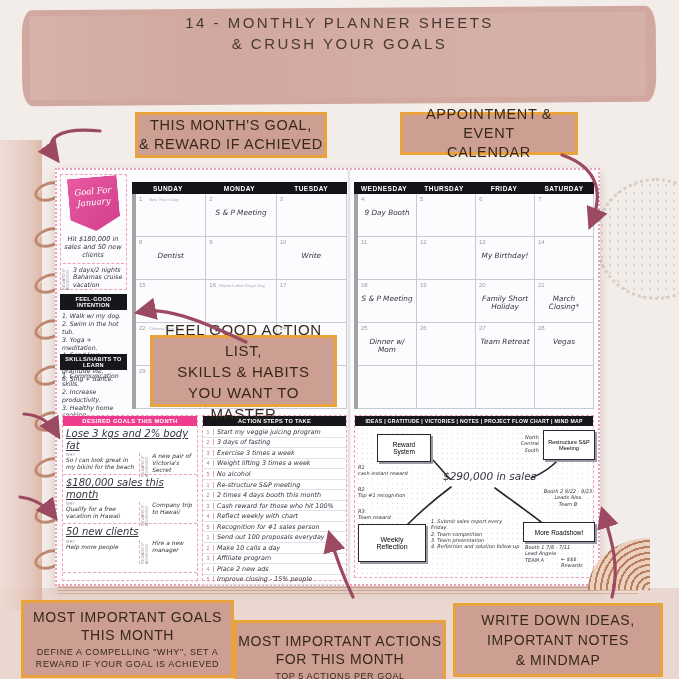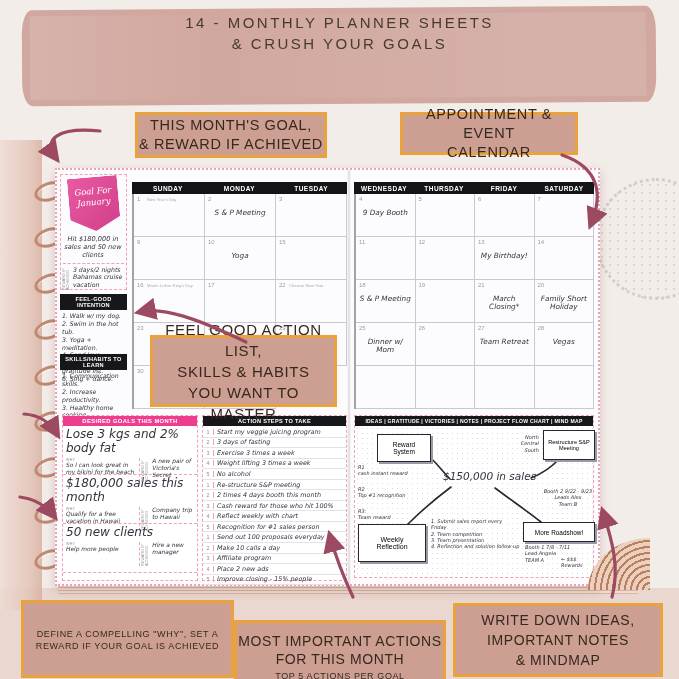--- a/index.html
+++ b/index.html
@@ -72,34 +72,34 @@
   .side-sec ul{list-style:none;margin:2px 0 0;padding:0 0 0 2px;}
   .side-sec li{font-size:6.2px;line-height:1.27;}
   
   .cal{position:absolute;top:12px;}
   .cal-left{left:75px;width:215px;}
   .cal-right{left:297px;width:240px;}
   .cal-head{display:grid;background:#141418;height:12px;align-items:center;}
   .cal-left .cal-head{grid-template-columns:repeat(3,1fr);}
   .cal-right .cal-head{grid-template-columns:repeat(4,1fr);}
   .dayname{color:#fff;font-size:6.5px;font-weight:bold;text-align:center;letter-spacing:.5px;}
-  .cal-grid{display:grid;grid-auto-rows:43px;border-left:2px solid #a3a3a3;}
+  .cal-grid{display:grid;grid-auto-rows:43px;border-left:4px solid #a3a3a3;}
   .cal-left .cal-grid{grid-template-columns:repeat(3,1fr);}
   .cal-right .cal-grid{grid-template-columns:repeat(4,1fr);}
   .cell{position:relative;border-right:1px solid #c9c9d6;border-bottom:1px solid #c9c9d6;overflow:hidden;}
   .cell .num{position:absolute;top:2px;left:3px;font-size:6px;color:#9b9baa;}
   .cell .holiday{position:absolute;top:3px;left:13px;font-size:4.2px;color:#a9a9b5;white-space:nowrap;}
   .cell .entry{display:block;margin-top:15px;padding:0 2px;text-align:center;font-size:7.3px;line-height:1.1;}
   
   .goals{position:absolute;left:5px;top:245px;width:136px;height:166px;
          border:1.5px dashed #f2a0b4;box-sizing:border-box;background:#fff;}
   .goals-head{background:#ee3d8f;color:#fff;font-size:5.8px;font-weight:bold;text-align:center;
          letter-spacing:.4px;padding:2px 0;}
   .goal-block{border-bottom:1px dashed #f2a0b4;padding:2px 3px;height:44px;box-sizing:content-box;}
-  .g-goal{font-size:12px;line-height:1.15;}
+  .g-goal{font-size:10px;line-height:1.15;text-decoration:underline;}
   .g-row{display:flex;margin-top:2px;}
   .g-why{width:58%;border-right:1px dashed #f2a0b4;padding-right:2px;}
   .g-label{display:block;font-size:3.6px;color:#8d8d99;letter-spacing:.3px;}
   .g-why .hand,.g-reward .hand{font-size:5.9px;line-height:1.2;display:block;}
   .g-reward{width:42%;display:flex;gap:2px;padding-left:2px;}
   .actions{position:absolute;left:145px;top:245px;width:145px;height:166px;
          border:1.5px dashed #f2a0b4;box-sizing:border-box;background:#fff;}
   .steps{margin-top:1px;}
   .step{display:flex;height:9.55px;border-bottom:1px solid #e2e2ea;align-items:center;}
   .step .n{width:10px;text-align:center;font-size:5.4px;color:#8d8d99;border-right:1px dashed #f2a0b4;}
@@ -216,30 +216,35 @@
             <span class="num">2</span>
 
             <span class="entry hand">S &amp; P Meeting</span>
           </div>
 
           <div class="cell">
             <span class="num">3</span>
 
           </div>
 
+          <div class="cell">
+            <span class="num">8</span>
+
+            <span class="entry hand">Dentist</span>
+          </div>
 
           <div class="cell">
             <span class="num">9</span>
 
           </div>
 
           <div class="cell">
             <span class="num">10</span>
 
-            <span class="entry hand">Yoga</span>
+            <span class="entry hand">Write</span>
           </div>
 
           <div class="cell">
             <span class="num">15</span>
 
           </div>
 
           <div class="cell">
             <span class="num">16</span>
             <span class="holiday">Martin Luther King's Day</span>
@@ -341,29 +346,29 @@
 
             <span class="entry hand">S &amp; P Meeting</span>
           </div>
 
           <div class="cell">
             <span class="num">19</span>
 
           </div>
 
           <div class="cell">
+            <span class="num">20</span>
+
+            <span class="entry hand">Family Short Holiday</span>
+          </div>
+
+          <div class="cell">
             <span class="num">21</span>
 
             <span class="entry hand">March Closing*</span>
-          </div>
-
-          <div class="cell">
-            <span class="num">20</span>
-
-            <span class="entry hand">Family Short Holiday</span>
           </div>
 
           <div class="cell">
             <span class="num">25</span>
 
             <span class="entry hand">Dinner w/ Mom</span>
           </div>
 
           <div class="cell">
             <span class="num">26</span>
@@ -546,21 +551,21 @@
         </svg>
         <div class="mm-node mm-box" style="left: 22px; top: 8px; width: 52px; height: 26px; font-size: 6.5px; white-space: pre-line;">Reward
 System</div>
         <div class="mm-node mm-small hand" style="left: 148px; top: 8px; width: 36px; text-align: right; white-space: pre-line;">North
 Central
 South</div>
         <div class="mm-node mm-box" style="left: 188px; top: 4px; width: 50px; height: 28px; font-size: 5.6px; white-space: pre-line;">Restructure S&amp;P
 Meeting</div>
         <div class="mm-node mm-small hand" style="left: 3px; top: 38px; white-space: pre-line;">R1
 cash instant reward</div>
-        <div class="mm-node hand" style="left: 88px; top: 44px; font-size: 10.5px; white-space: pre-line;">$150,000 in sales</div>
+        <div class="mm-node hand" style="left: 88px; top: 44px; font-size: 10.5px; white-space: pre-line;">$290,000 in sales</div>
         <div class="mm-node mm-small hand" style="left: 3px; top: 60px; white-space: pre-line;">R2
 Top #1 recognition</div>
         <div class="mm-node mm-small hand" style="left: 186px; top: 62px; width: 54px; text-align: center; white-space: pre-line;">Booth 2 9/22 - 9/23
 Leads Alex
 Team B</div>
         <div class="mm-node mm-small hand" style="left: 3px; top: 82px; white-space: pre-line;">R3:
 Team reward</div>
         <div class="mm-node mm-box" style="left: 3px; top: 98px; width: 66px; height: 36px; font-size: 7px; white-space: pre-line;">Weekly
 Reflection</div>
         <div class="mm-node mm-small hand" style="left: 76px; top: 92px; width: 94px; white-space: pre-line;">1. Submit sales report every
@@ -576,20 +581,22 @@
           <span style="white-space: pre-line;">←</span>
           <span style="white-space: pre-line;">$$$ Rewards</span>
         </div>
       </div>
     </div>
   </div>
 
   <div class="curl"></div>
 
   <div class="callout co-b1">
+    <div class="co-title" style="white-space: pre-line;">MOST IMPORTANT GOALS
+THIS MONTH</div>
     <div class="co-sub" style="white-space: pre-line;">DEFINE A COMPELLING "WHY", SET A
 REWARD IF YOUR GOAL IS ACHIEVED</div>
   </div>
   <div class="callout co-b2">
     <div class="co-title" style="white-space: pre-line;">MOST IMPORTANT ACTIONS
 FOR THIS MONTH</div>
     <div class="co-sub" style="white-space: pre-line;">TOP 5 ACTIONS PER GOAL</div>
   </div>
   <div class="callout co-b3" style="white-space: pre-line;">WRITE DOWN IDEAS,
 IMPORTANT NOTES

